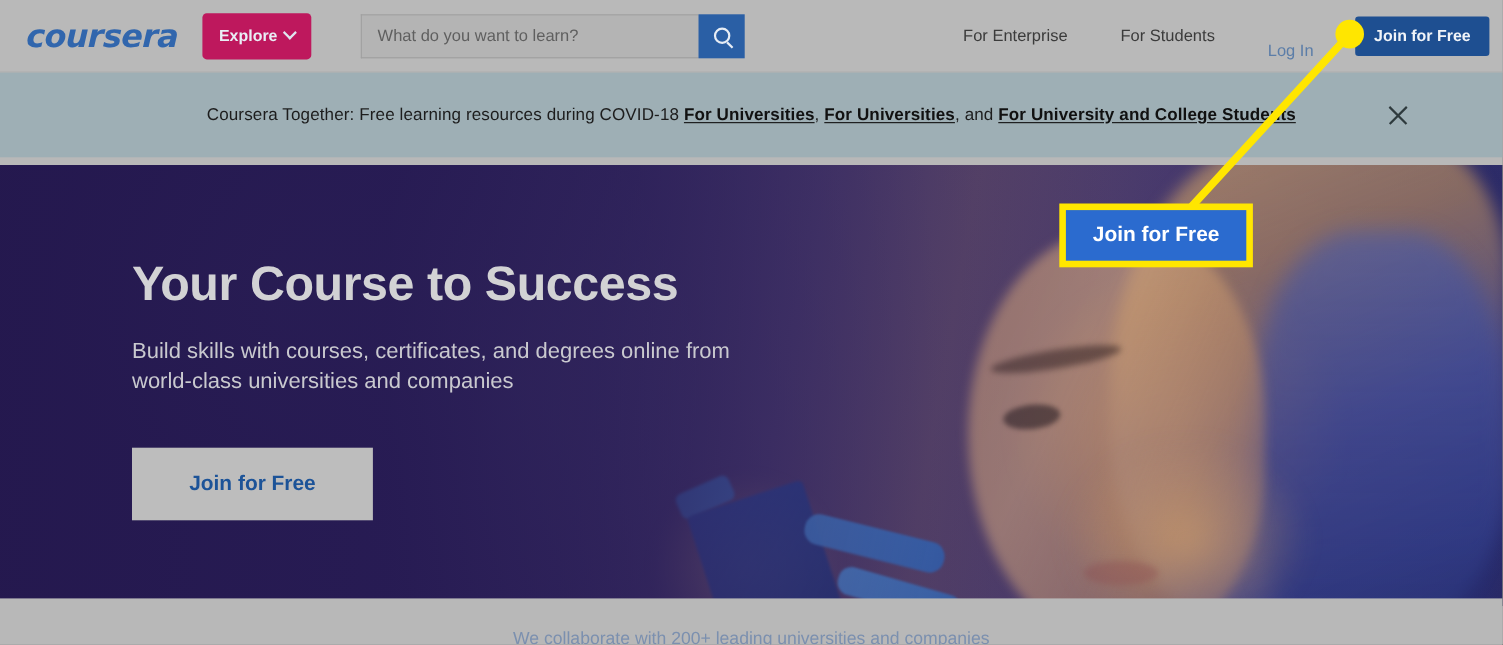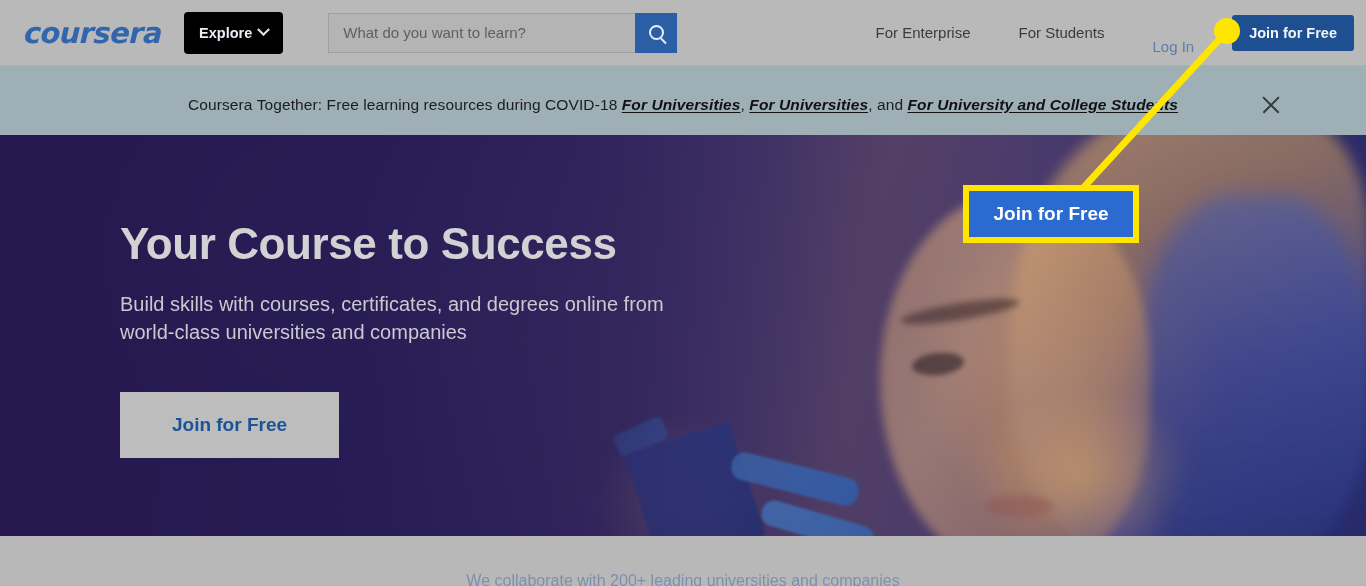--- a/index.html
+++ b/index.html
@@ -20,21 +20,21 @@
   }
   .logo {
     margin-left: 24px;
     font-size: 29px; font-weight: bold; letter-spacing: -0.6px;
     color: #3166ad; font-style: italic;
     transform: skewX(-2deg);
     font-family: "DejaVu Sans", sans-serif;
   }
   .explore-btn {
     margin-left: 22px;
-    background: #000000; color: #e9eef5;
+    background: #be185d; color: #e9eef5;
     height: 42px; padding: 0 15px;
     border-radius: 4px;
     display: flex; align-items: center; gap: 7px;
     font-size: 14.5px; font-weight: bold;
     cursor: pointer; border: none;
     font-family: "Liberation Sans", sans-serif;
   }
   .chev { width: 9px; height: 9px; border-right: 2px solid #dfe6ef; border-bottom: 2px solid #dfe6ef;
           transform: rotate(45deg) translate(-2px,-2px); }
   .searchwrap {
@@ -76,36 +76,36 @@
   .banner {
     position: absolute; left: 0; top: 66px; width: 1366px; height: 77px;
     background: #9eafb5;
     display: flex; align-items: center; justify-content: center;
   }
   .banner-text {
     font-size: 15.5px; color: #1d1d1d; letter-spacing: .1px;
   }
   .banner-text a {
     color: #111; font-weight: bold; text-decoration: underline;
-    text-underline-offset: 2px; cursor: pointer; font-style: italic;
+    text-underline-offset: 2px; cursor: pointer;
   }
   .banner-close {
     position: absolute; right: 82px; top: 50%; transform: translateY(-50%);
     width: 26px; height: 26px; cursor: pointer;
   }
   .banner-close::before, .banner-close::after {
     content: ""; position: absolute; left: 2px; top: 12px;
     width: 22px; height: 1.6px; background: #2e3a3d;
   }
   .banner-close::before { transform: rotate(45deg); }
   .banner-close::after  { transform: rotate(-45deg); }
 
   
   .hero {
-    position: absolute; left: 0; top: 135px; width: 1366px; height: 401px;
+    position: absolute; left: 0; top: 150px; width: 1366px; height: 401px;
     overflow: hidden;
     background: #404040;
   }
   .hero-photo { position: absolute; inset: 0; }
   
   .hero-photo .room {
     position: absolute; inset: 0;
     background:
       radial-gradient(ellipse 300px 260px at 250px 120px, rgba(140,140,170,.28), transparent 70%),
       radial-gradient(ellipse 230px 340px at 470px 200px, rgba(105,100,140,.3), transparent 72%),

